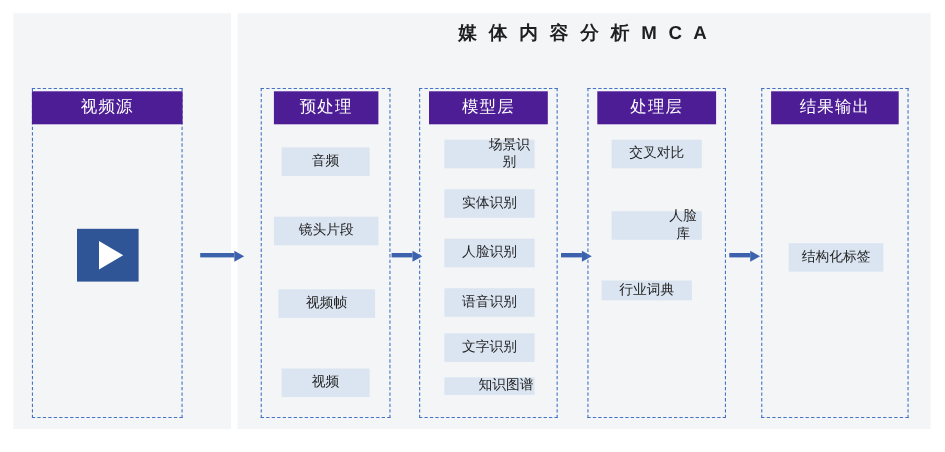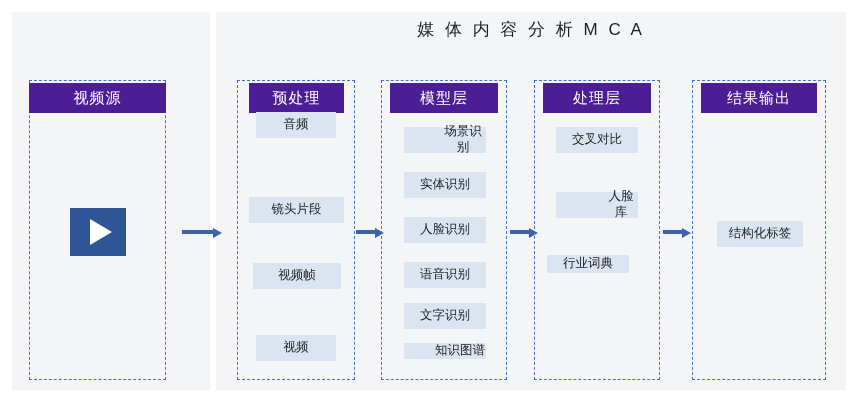--- a/index.html
+++ b/index.html
@@ -36,21 +36,21 @@
   }
   .title {
     position: absolute;
     left: 216px;
     top: 18px;
     width: 630px;
     text-align: center;
     font-size: 17px;
     letter-spacing: 3px;
     color: #1f1f1f;
-    font-weight: normal;
+    font-weight: bold;
   }
   
   .column {
     position: absolute;
     border: 1px dashed #4472c4;
     background: transparent;
     box-sizing: border-box;
   }
   .col-header {
     position: absolute;
@@ -129,21 +129,21 @@
     <span class="play-tri"></span>
   </div>
 
   <div class="arrow" style="left:182px; top:228px; width:40px;">
     <div class="shaft" style="width:31px;"></div>
     <div class="head" style="left:31px;"></div>
   </div>
 
   <div class="column" style="left:237px; top:80px; width:118px; height:300px;"></div>
   <div class="col-header" style="left:249px; top:83px; width:95px;">预处理</div>
-  <div class="node" style="left:256px; top:112px; width:80px; height:26px;">音频</div>
+  <div class="node" style="left:256px; top:134px; width:80px; height:26px;">音频</div>
   <div class="node" style="left:249px; top:197px; width:95px; height:26px;">镜头片段</div>
   <div class="node" style="left:253px; top:263px; width:88px; height:26px;">视频帧</div>
   <div class="node" style="left:256px; top:335px; width:80px; height:26px;">视频</div>
 
   <div class="arrow" style="left:356px; top:228px; width:28px;">
     <div class="shaft" style="width:19px;"></div>
     <div class="head" style="left:19px;"></div>
   </div>
 
   <div class="column" style="left:381px; top:80px; width:126px; height:300px;"></div>

